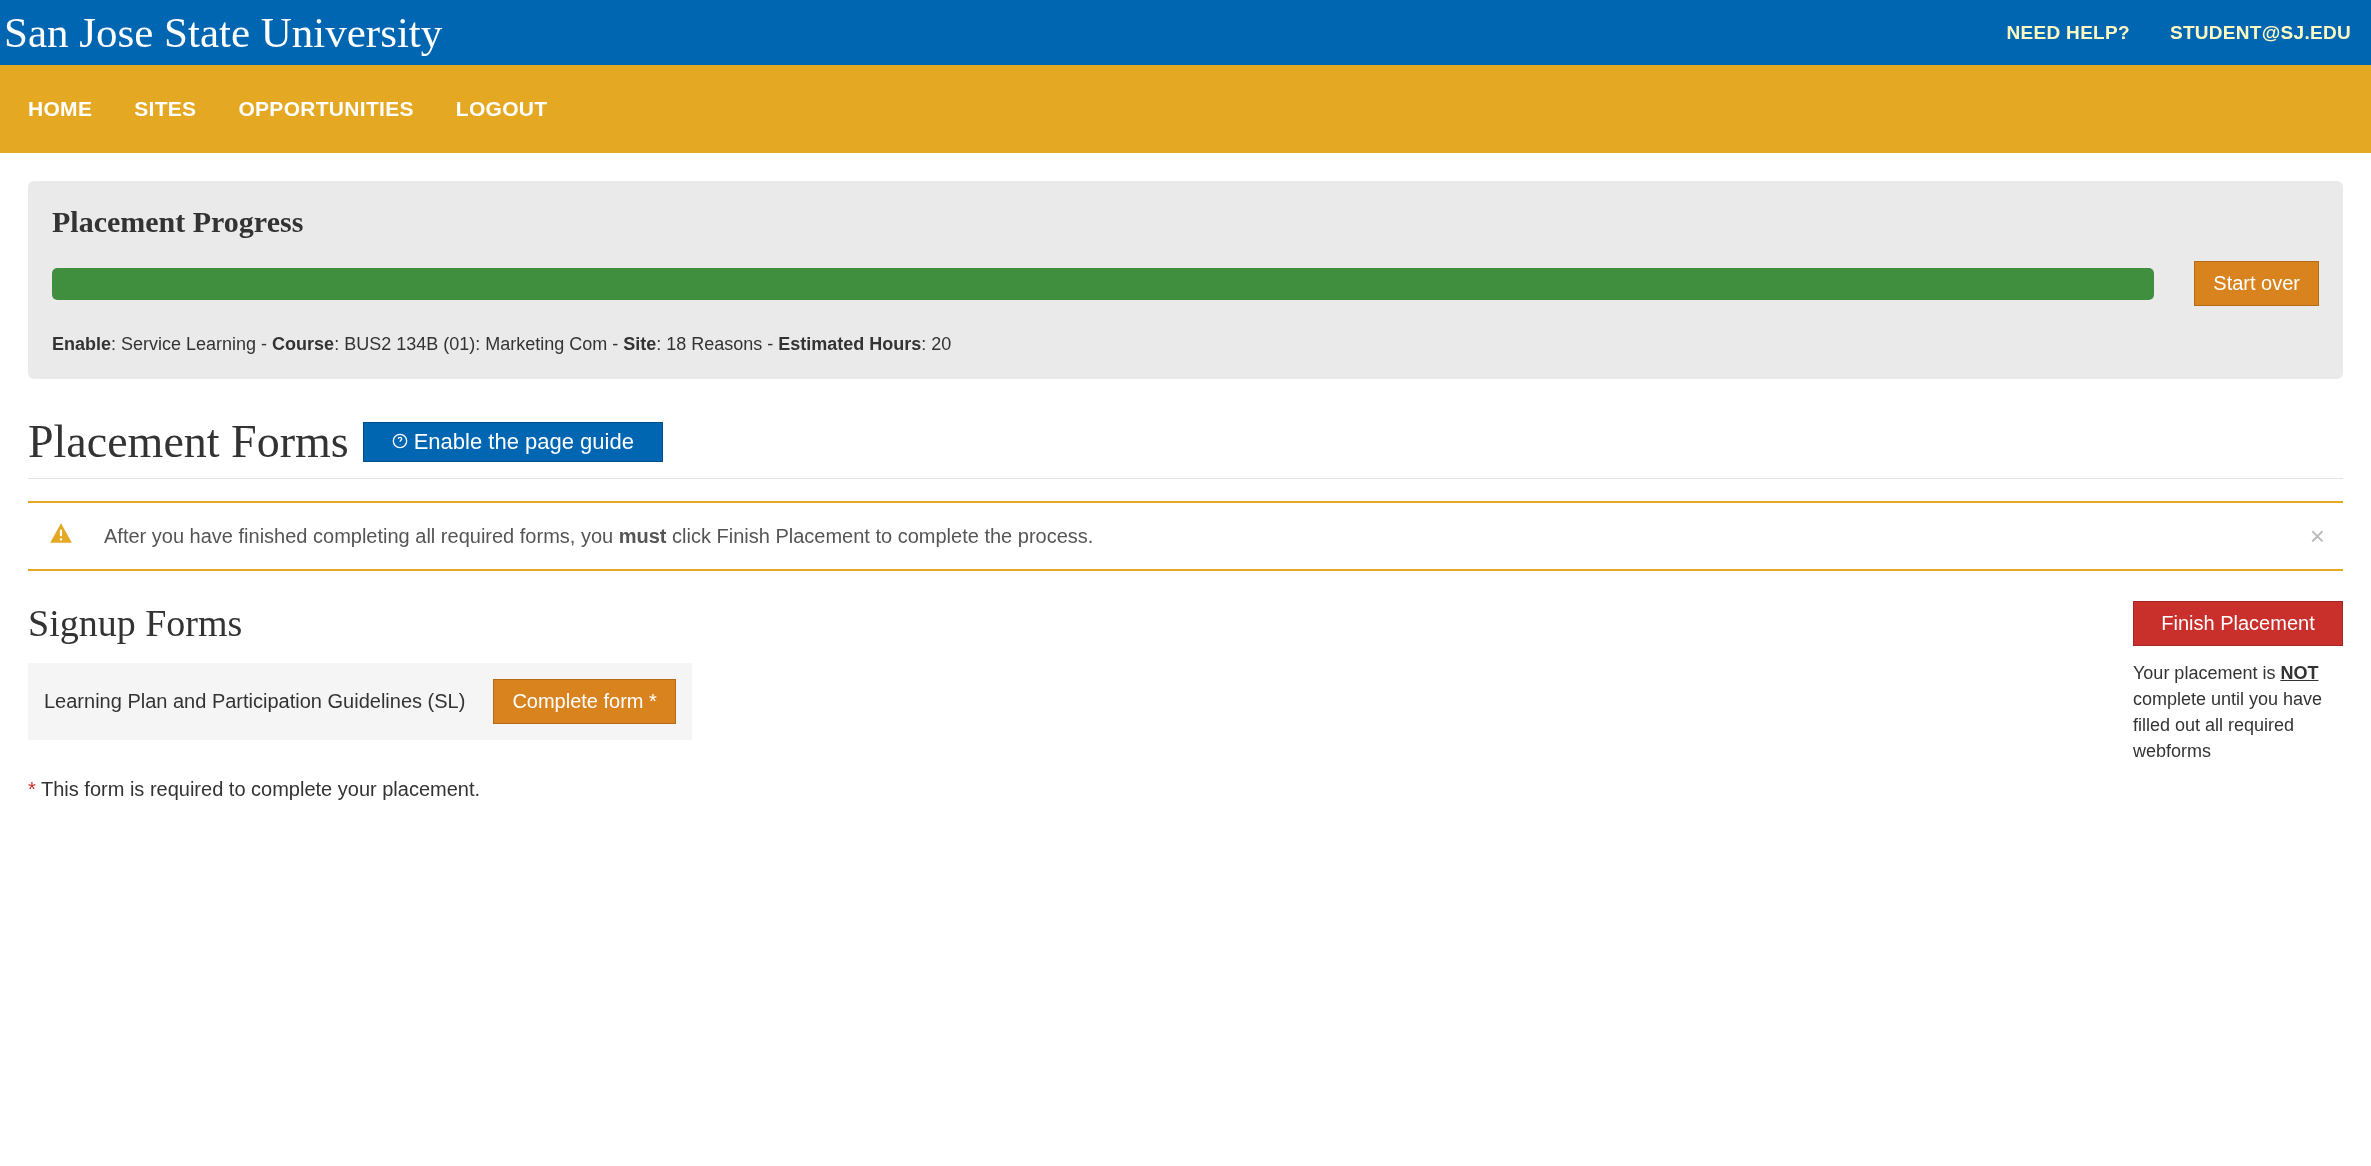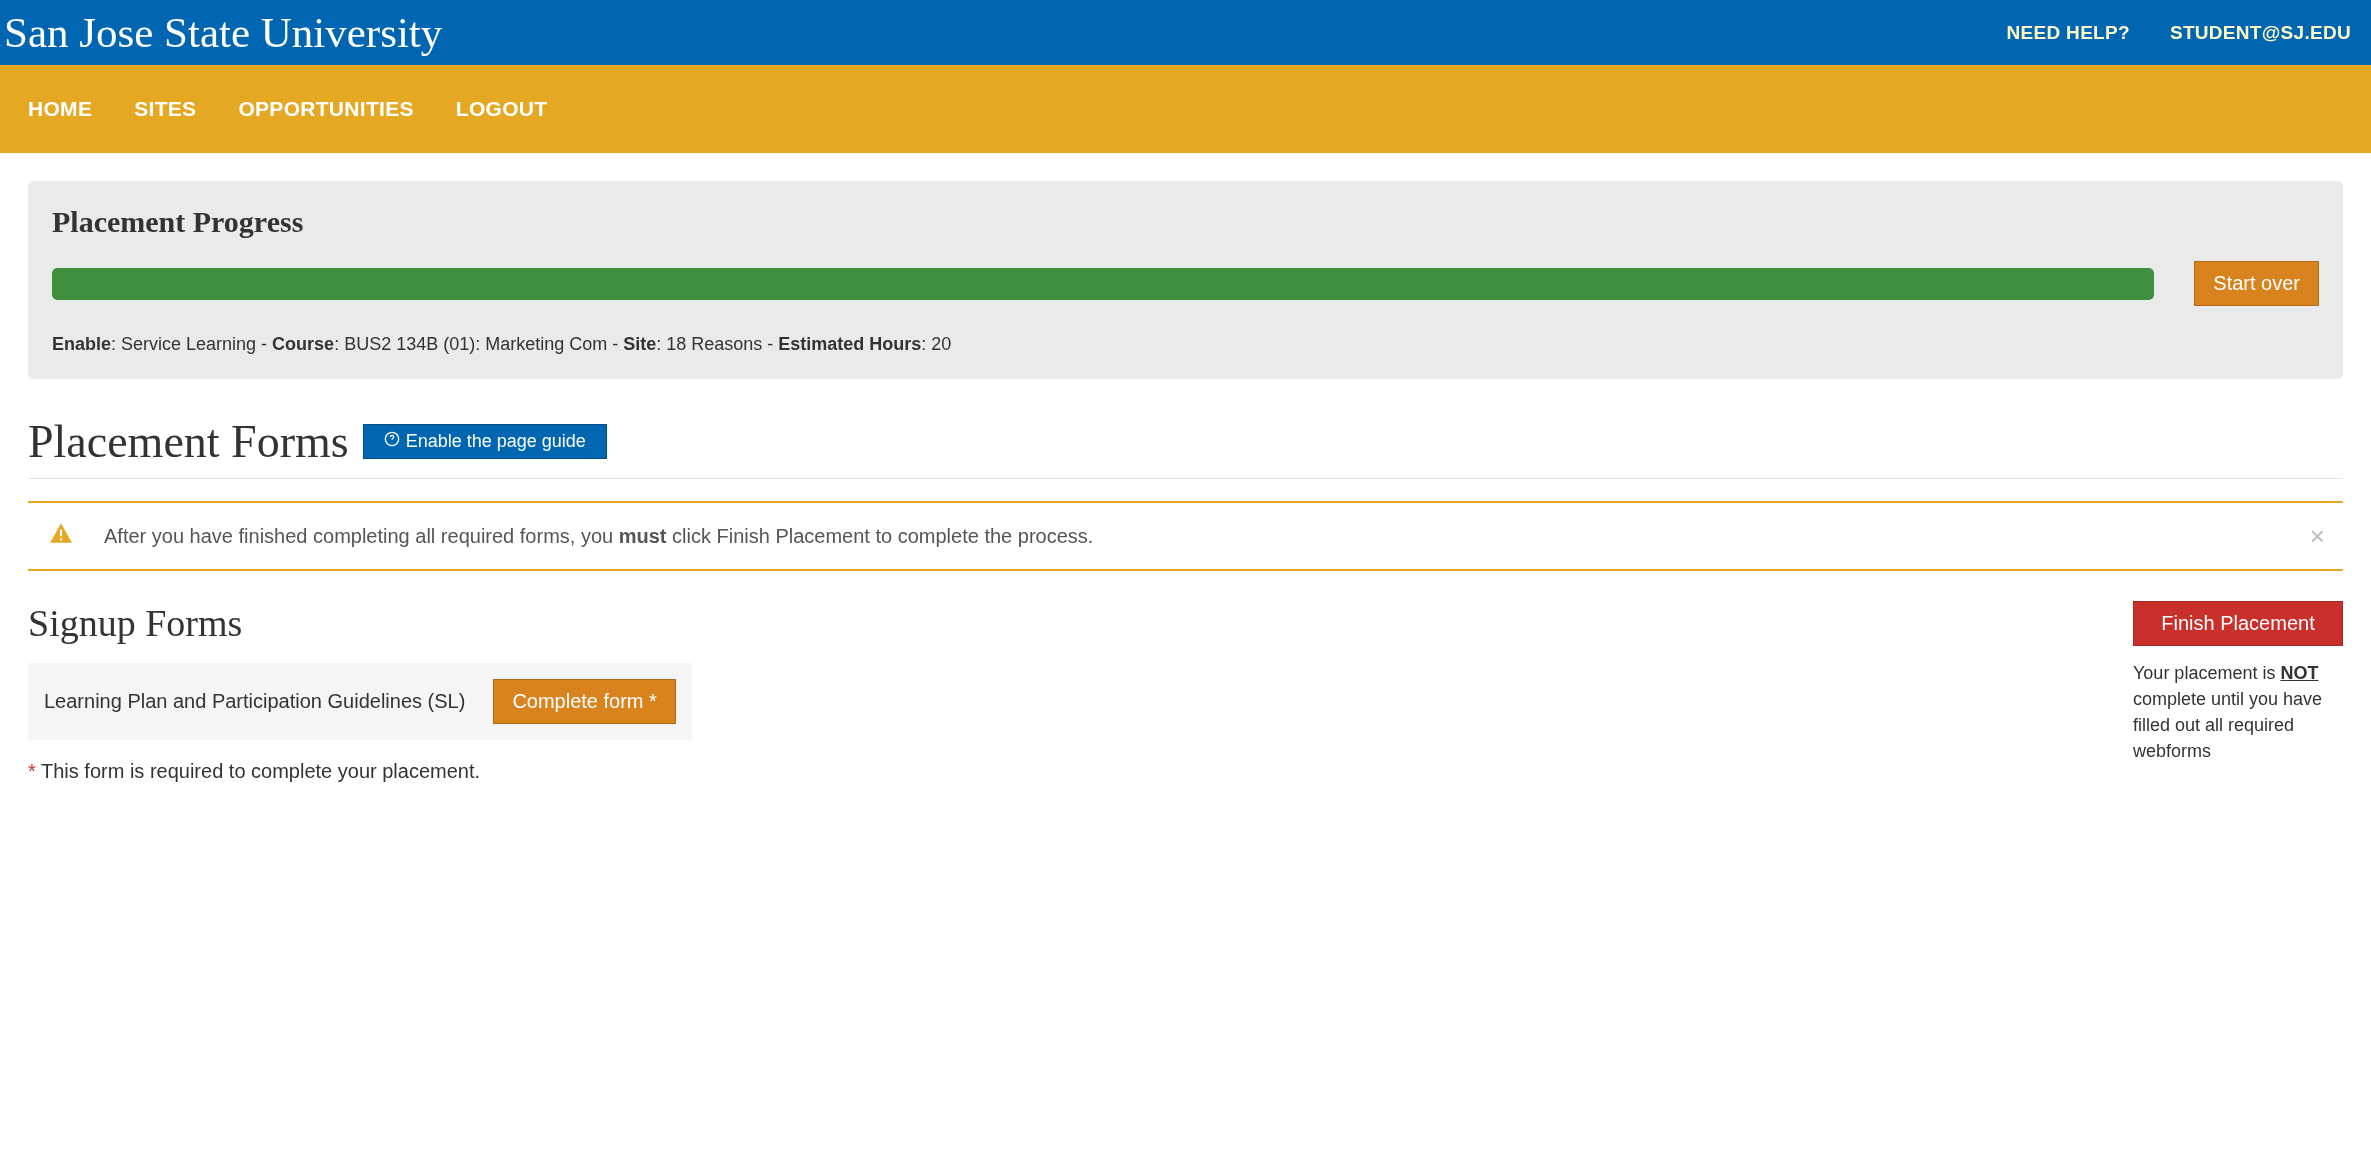--- a/index.html
+++ b/index.html
@@ -93,22 +93,22 @@
       text-align: center;
       white-space: nowrap;
     }
     .btn-orange {
       background: #d9831f;
       border-color: #b56b15;
     }
     .btn-blue {
       background: #0066b2;
       border-color: #004e87;
-      padding: 6px 20px;
-      font-size: 18px;
+      padding: 6px 28px;
+      font-size: 22px;
     }
     .btn-red {
       background: #c9302c;
       border-color: #a52724;
     }
     .progress-meta {
       font-size: 18px;
       color: #333;
     }
     .page-title-row {
@@ -193,21 +193,21 @@
       display: inline-flex;
       align-items: center;
       gap: 28px;
       border-radius: 2px;
     }
     .form-name {
       font-size: 20px;
       color: #333;
     }
     .footnote {
-      margin-top: 20px;
+      margin-top: 38px;
       font-size: 20px;
       color: #333;
     }
     .footnote .star { color: #c9302c; }
     .finish-col {
       width: 210px;
       text-align: left;
     }
     .finish-btn {
       width: 100%;

